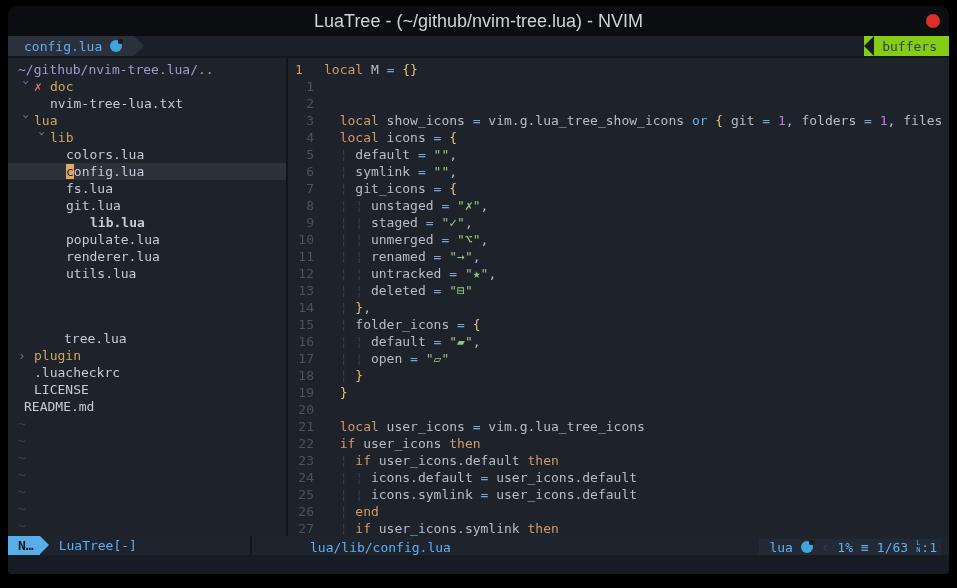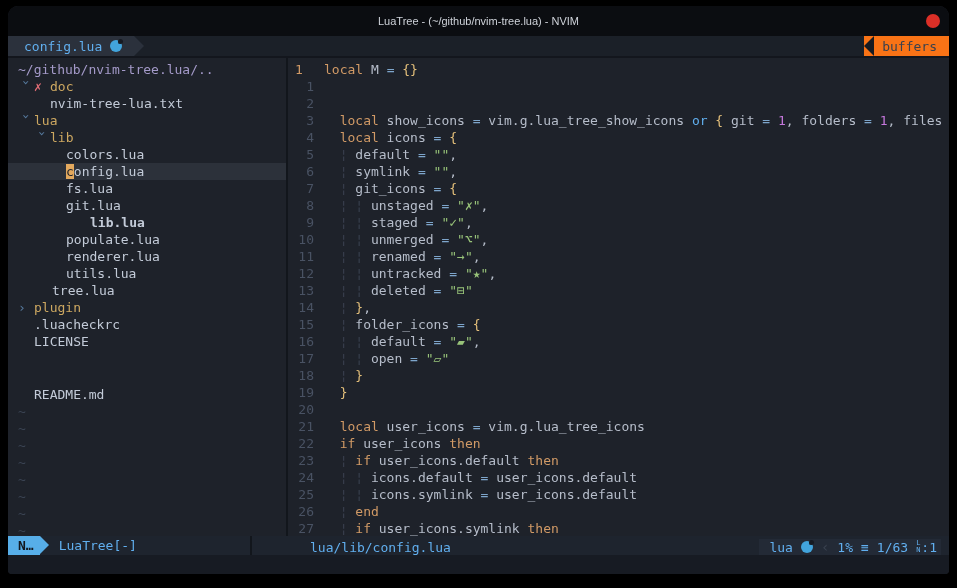--- a/index.html
+++ b/index.html
@@ -13,41 +13,41 @@
     position:absolute; left:8px; top:6px; width:941px; height:568px;
     background:#1e222a; border-radius:10px 10px 4px 4px; overflow:hidden;
     display:flex; flex-direction:column;
   }
   
   .titlebar {
     height:30px; flex:none; background:#0b0d11; position:relative;
     display:flex; align-items:center; justify-content:center;
   }
   .titlebar .title {
-    color:#ced2d9; font-family:"Liberation Sans","DejaVu Sans",sans-serif; font-size:11px;
+    color:#ced2d9; font-family:"Liberation Sans","DejaVu Sans",sans-serif; font-size:18px;
   }
   .close-btn {
     position:absolute; right:9px; top:8px; width:14px; height:14px;
     border-radius:50%; background:#dc2f27;
   }
   
   .tabline {
     height:22px; flex:none; background:#1b2028; display:flex; align-items:stretch;
     border-bottom:2px solid #13161d;
   }
   .tab {
     background:#2b313c; color:#61afef; display:flex; align-items:center;
     padding:0 12px 0 16px; gap:8px;
   }
   .tab-edge {
     width:0; height:0; border-top:10px solid transparent;
     border-bottom:10px solid transparent; border-left:10px solid #2b313c;
   }
   .tab-spacer { flex:1; }
-  .buffers-seg { display:flex; align-items:stretch; background:#f97316; }
+  .buffers-seg { display:flex; align-items:stretch; background:#84cc16; }
   .buf-edge {
     width:0; height:0; border-top:10px solid transparent;
     border-bottom:10px solid transparent; border-right:10px solid #171b22;
   }
   .buffers-label { color:#39414e; display:flex; align-items:center; padding:0 12px 0 8px; }
   
   .lua-icon {
     width:12px; height:12px; border-radius:50%; background:#42a4dc;
     position:relative; display:inline-block; flex:none;
   }
@@ -143,25 +143,25 @@
         <div class="row tree-row" style="padding-left: 10px;"><span class="t-arrow exp">›</span><span class="t-folder">lua</span></div>
         <div class="row tree-row" style="padding-left: 26px;"><span class="t-arrow exp">›</span><span class="t-folder">lib</span></div>
         <div class="row tree-row" style="padding-left: 42px;"><span class="t-arrow"> </span><span class="t-file">colors.lua</span></div>
         <div class="row tree-row cursorline" style="padding-left: 42px;"><span class="t-arrow"> </span><span class="t-file"><span class="cursor">c</span>onfig.lua</span></div>
         <div class="row tree-row" style="padding-left: 42px;"><span class="t-arrow"> </span><span class="t-file">fs.lua</span></div>
         <div class="row tree-row" style="padding-left: 42px;"><span class="t-arrow"> </span><span class="t-file">git.lua</span></div>
         <div class="row tree-row" style="padding-left: 66px; font-weight: bold;"><span class="t-arrow"> </span><span class="t-file">lib.lua</span></div>
         <div class="row tree-row" style="padding-left: 42px;"><span class="t-arrow"> </span><span class="t-file">populate.lua</span></div>
         <div class="row tree-row" style="padding-left: 42px;"><span class="t-arrow"> </span><span class="t-file">renderer.lua</span></div>
         <div class="row tree-row" style="padding-left: 42px;"><span class="t-arrow"> </span><span class="t-file">utils.lua</span></div>
-        <div class="row tree-row" style="padding-left: 28px;"><span class="t-arrow"> </span><span class="t-file">tree.lua</span></div>
+        <div class="row tree-row" style="padding-left: 40px; margin-top: 48px;"><span class="t-arrow"> </span><span class="t-file">tree.lua</span></div>
         <div class="row tree-row" style="padding-left: 10px;"><span class="t-arrow">›</span><span class="t-folder">plugin</span></div>
         <div class="row tree-row" style="padding-left: 10px;"><span class="t-arrow"> </span><span class="t-file">.luacheckrc</span></div>
         <div class="row tree-row" style="padding-left: 10px;"><span class="t-arrow"> </span><span class="t-file">LICENSE</span></div>
-        <div class="row tree-row" style="padding-left: 10px; margin-top: 36px;"><span class="t-arrow"> </span><span class="t-file">README.md</span></div>
+        <div class="row tree-row" style=""><span class="t-arrow"> </span><span class="t-file">README.md</span></div>
         <div class="row t-tilde">~</div>
         <div class="row t-tilde">~</div>
         <div class="row t-tilde">~</div>
         <div class="row t-tilde">~</div>
         <div class="row t-tilde">~</div>
         <div class="row t-tilde">~</div>
         <div class="row t-tilde">~</div>
         <div class="row t-tilde">~</div>
         <div class="row t-tilde">~</div>
       </div>

